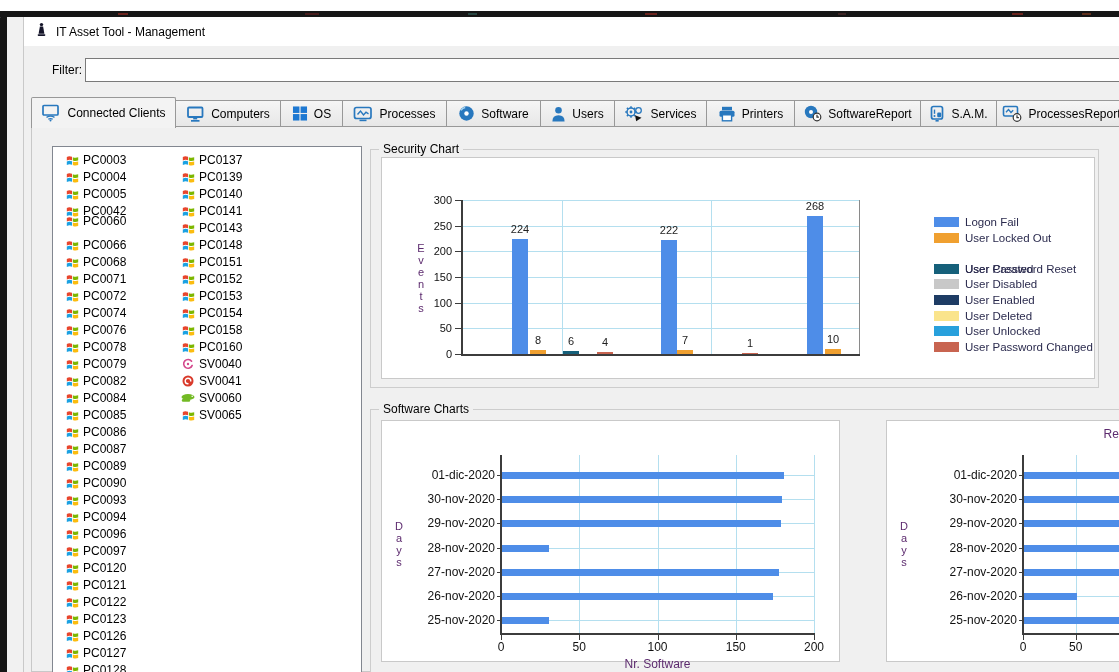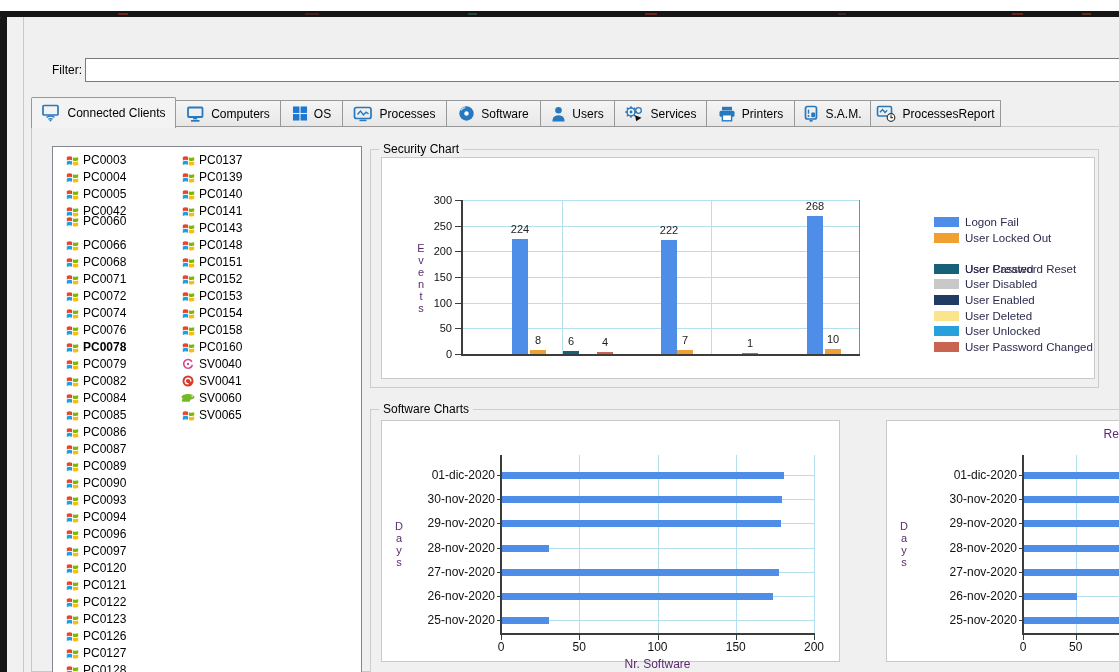--- a/index.html
+++ b/index.html
@@ -69,20 +69,30 @@
   <span class="speck" style="left:468px;width:9px;background:#2e5550"></span>
   <span class="speck" style="left:645px;width:12px;background:#8a2a22"></span>
   <span class="speck" style="left:838px;width:8px;background:#4a2a2a"></span>
   <span class="speck" style="left:1012px;width:11px;background:#8a2a22"></span>
   <span class="speck" style="left:1082px;width:9px;background:#7a3a20"></span>
 </div>
 <div class="edge-left"></div>
 <div class="gutter"></div>
 
 <div class="window">
+  <div class="titlebar">
+    <span class="app-icon">
+      <svg width="15" height="15" viewBox="0 0 15 15">
+          <circle cx="7.5" cy="2.6" r="1.7" fill="#15152a"></circle>
+          <path d="M5.9 4.4 h3.2 l1.3 7.4 h-5.8 Z" fill="#15152a"></path>
+          <rect x="3.6" y="12.2" width="7.8" height="1.7" rx="0.8" fill="#15152a"></rect>
+        </svg>
+    </span>
+    <span class="title-text">IT Asset Tool - Management</span>
+  </div>
 
   <label class="filter-label">Filter:</label>
   <input class="filter-input" type="text" value="" style="">
 
   <div class="tabstrip" id="tabstrip">
       <div class="tab selected" style="width: 145px; flex: 0 0 auto;">
         <span class="tab-icon">
           <svg width="20" height="18" viewBox="0 0 20 18">
             <rect x="2" y="1.5" width="15" height="9.5" rx="1" fill="none" stroke="#2878be" stroke-width="1.7"></rect>
             <path d="M5.5 13.4 q4 -2.6 8 0" fill="none" stroke="#2878be" stroke-width="1.3"></path>
@@ -159,20 +169,31 @@
       <div class="tab" style="width: 88px; flex: 0 0 auto;">
         <span class="tab-icon">
           <svg width="18" height="16" viewBox="0 0 18 16">
             <rect x="4" y="0.8" width="10" height="3.6" fill="#2878be"></rect>
             <rect x="1.5" y="4.8" width="15" height="6" rx="1.5" fill="#2878be"></rect>
             <rect x="4.4" y="8.8" width="9.2" height="6" fill="#fff" stroke="#2878be" stroke-width="1.4"></rect>
           </svg>
         </span>
         <span class="tab-label">Printers</span>
       </div>
+      <div class="tab" style="width: 126px; flex: 0 0 auto;">
+        <span class="tab-icon">
+          <svg width="19" height="17" viewBox="0 0 19 17">
+            <circle cx="8" cy="7" r="6.2" fill="#2878be"></circle>
+            <circle cx="8" cy="7" r="2" fill="#fff"></circle>
+            <circle cx="14" cy="12" r="3.8" fill="#fff" stroke="#333" stroke-width="1.2"></circle>
+            <path d="M14 9.8 v2.4 h1.9" stroke="#333" stroke-width="1.2" fill="none"></path>
+          </svg>
+        </span>
+        <span class="tab-label">SoftwareReport</span>
+      </div>
       <div class="tab" style="width: 76px; flex: 0 0 auto;">
         <span class="tab-icon">
           <svg width="16" height="17" viewBox="0 0 16 17">
             <rect x="2.5" y="1.5" width="11" height="12.5" rx="2" fill="none" stroke="#2878be" stroke-width="1.7"></rect>
             <path d="M5.5 4.6 v4.2" stroke="#2878be" stroke-width="1.4"></path>
             <circle cx="5.5" cy="11" r="1" fill="#2878be"></circle>
             <rect x="8.2" y="7.6" width="4" height="4.6" rx="1.2" fill="#2878be"></rect>
             <rect x="6.5" y="15" width="3.2" height="1.6" fill="#2878be"></rect>
           </svg>
         </span>
@@ -307,21 +328,21 @@
           <span class="os-ic">
             <svg width="13" height="13" viewBox="0 0 16 16">
               <path d="M1 3.6 C3.4 2.2 5.5 2.7 7.4 3.5 L7.4 7.6 C5.5 6.8 3.4 6.7 1 7.9 Z" fill="#e8452c"></path>
               <path d="M8.4 3.9 C10.4 4.7 12.8 4.8 15 4 L15 8.1 C12.8 8.9 10.4 8.8 8.4 8 Z" fill="#7db700"></path>
               <path d="M1 9.1 C3.4 7.9 5.5 8.1 7.4 8.9 L7.4 13.1 C5.5 12.3 3.4 12.2 1 13.4 Z" fill="#1ba1e2"></path>
               <path d="M8.4 9.2 C10.4 10 12.8 10.1 15 9.3 L15 13.5 C12.8 14.3 10.4 14.2 8.4 13.4 Z" fill="#fbbc0f"></path>
             </svg>
           </span>
           <span class="pc-label">PC0076</span>
         </div>
-        <div class="pc-item" style="position: absolute; left: 12px; top: 192px; font-weight: bold;">
+        <div class="pc-item" style="position: absolute; left: 12px; top: 192px;">
           <span class="os-ic">
             <svg width="13" height="13" viewBox="0 0 16 16">
               <path d="M1 3.6 C3.4 2.2 5.5 2.7 7.4 3.5 L7.4 7.6 C5.5 6.8 3.4 6.7 1 7.9 Z" fill="#e8452c"></path>
               <path d="M8.4 3.9 C10.4 4.7 12.8 4.8 15 4 L15 8.1 C12.8 8.9 10.4 8.8 8.4 8 Z" fill="#7db700"></path>
               <path d="M1 9.1 C3.4 7.9 5.5 8.1 7.4 8.9 L7.4 13.1 C5.5 12.3 3.4 12.2 1 13.4 Z" fill="#1ba1e2"></path>
               <path d="M8.4 9.2 C10.4 10 12.8 10.1 15 9.3 L15 13.5 C12.8 14.3 10.4 14.2 8.4 13.4 Z" fill="#fbbc0f"></path>
             </svg>
           </span>
           <span class="pc-label">PC0078</span>
         </div>

